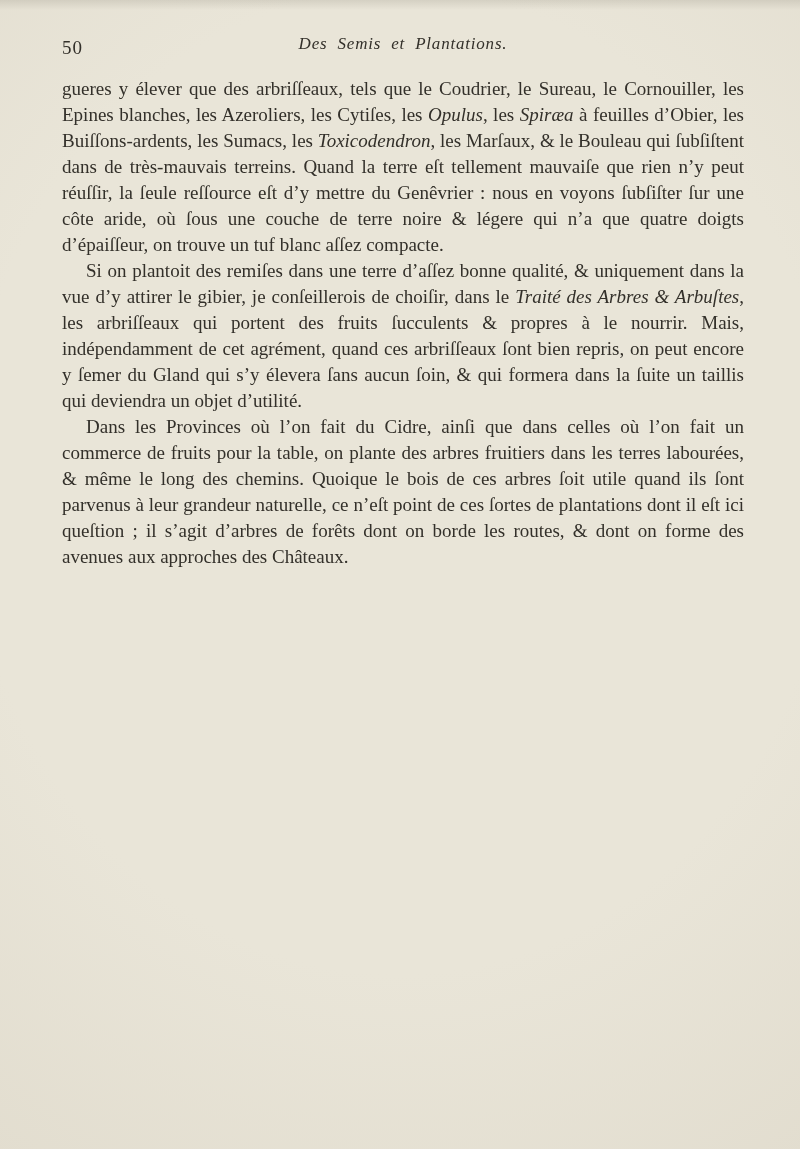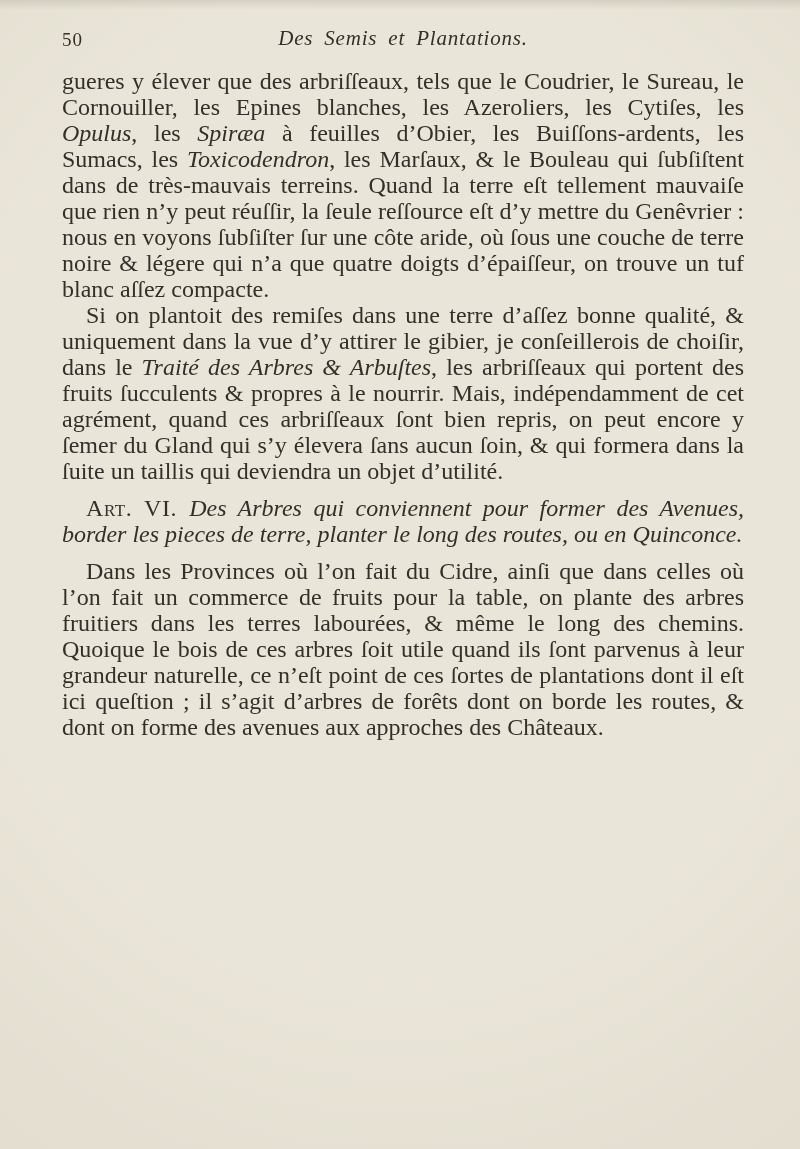--- a/index.html
+++ b/index.html
@@ -44,26 +44,27 @@
   .pagenum {
     position: absolute;
     left: 0;
     top: 3px;
     font-size: 19px;
     letter-spacing: 1px;
   }
   .running-title {
     text-align: center;
     font-style: italic;
-    font-size: 21px;
+    font-size: 17px;
     letter-spacing: 0.8px;
     word-spacing: 5px;
+    margin-top: 8px;
   }
   .body-text {
-    font-size: 24px;
+    font-size: 19px;
     line-height: 26px;
     text-align: justify;
   }
   .body-text p { margin: 0; }
   .body-text p.indent { text-indent: 24px; }
   .body-text p.article-heading { margin: 11px 0 11px 0; }
   .it { font-style: italic; }
   .sc { font-variant: small-caps; letter-spacing: 0.6px; }
 </style>
 </head>
@@ -72,16 +73,15 @@
 <div class="paper"></div>
 
 <div class="page">
   <div class="header">
     <span class="pagenum">50</span>
     <div class="running-title">Des Semis et Plantations.</div>
   </div>
   <div class="body-text">
       <p class="body-paragraph"><span>gueres y élever que des arbriſſeaux, tels que le Coudrier, le Sureau, le Cornouiller, les Epines blanches, les Azeroliers, les Cytiſes, les </span><span class="it">Opulus</span><span>, les </span><span class="it">Spiræa</span><span> à feuilles d’Obier, les Buiſſons-ardents, les Sumacs, les </span><span class="it">Toxicodendron</span><span>, les Marſaux, &amp; le Bouleau qui ſubſiſtent dans de très-mauvais terreins. Quand la terre eſt tellement mauvaiſe que rien n’y peut réuſſir, la ſeule reſſource eſt d’y mettre du Genêvrier : nous en voyons ſubſiſter ſur une côte aride, où ſous une couche de terre noire &amp; légere qui n’a que quatre doigts d’épaiſſeur, on trouve un tuf blanc aſſez compacte.</span></p>
       <p class="body-paragraph indent"><span>Si on plantoit des remiſes dans une terre d’aſſez bonne qualité, &amp; uniquement dans la vue d’y attirer le gibier, je conſeillerois de choiſir, dans le </span><span class="it">Traité des Arbres &amp; Arbuſtes</span><span>, les arbriſſeaux qui portent des fruits ſucculents &amp; propres à le nourrir. Mais, indépendamment de cet agrément, quand ces arbriſſeaux ſont bien repris, on peut encore y ſemer du Gland qui s’y élevera ſans aucun ſoin, &amp; qui formera dans la ſuite un taillis qui deviendra un objet d’utilité.</span></p>
-      <p class="article-heading indent"><span class="sc">Art. VI. </span><span class="it">Des Arbres qui conviennent pour former des Avenues, border les pieces de terre, planter le long des routes, ou en Quinconce.</span></p>
       <p class="body-paragraph indent"><span>Dans les Provinces où l’on fait du Cidre, ainſi que dans celles où l’on fait un commerce de fruits pour la table, on plante des arbres fruitiers dans les terres labourées, &amp; même le long des chemins. Quoique le bois de ces arbres ſoit utile quand ils ſont parvenus à leur grandeur naturelle, ce n’eſt point de ces ſortes de plantations dont il eſt ici queſtion ; il s’agit d’arbres de forêts dont on borde les routes, &amp; dont on forme des avenues aux approches des Châteaux.</span></p>
     </div>
 </div>
 
 </body></html>

